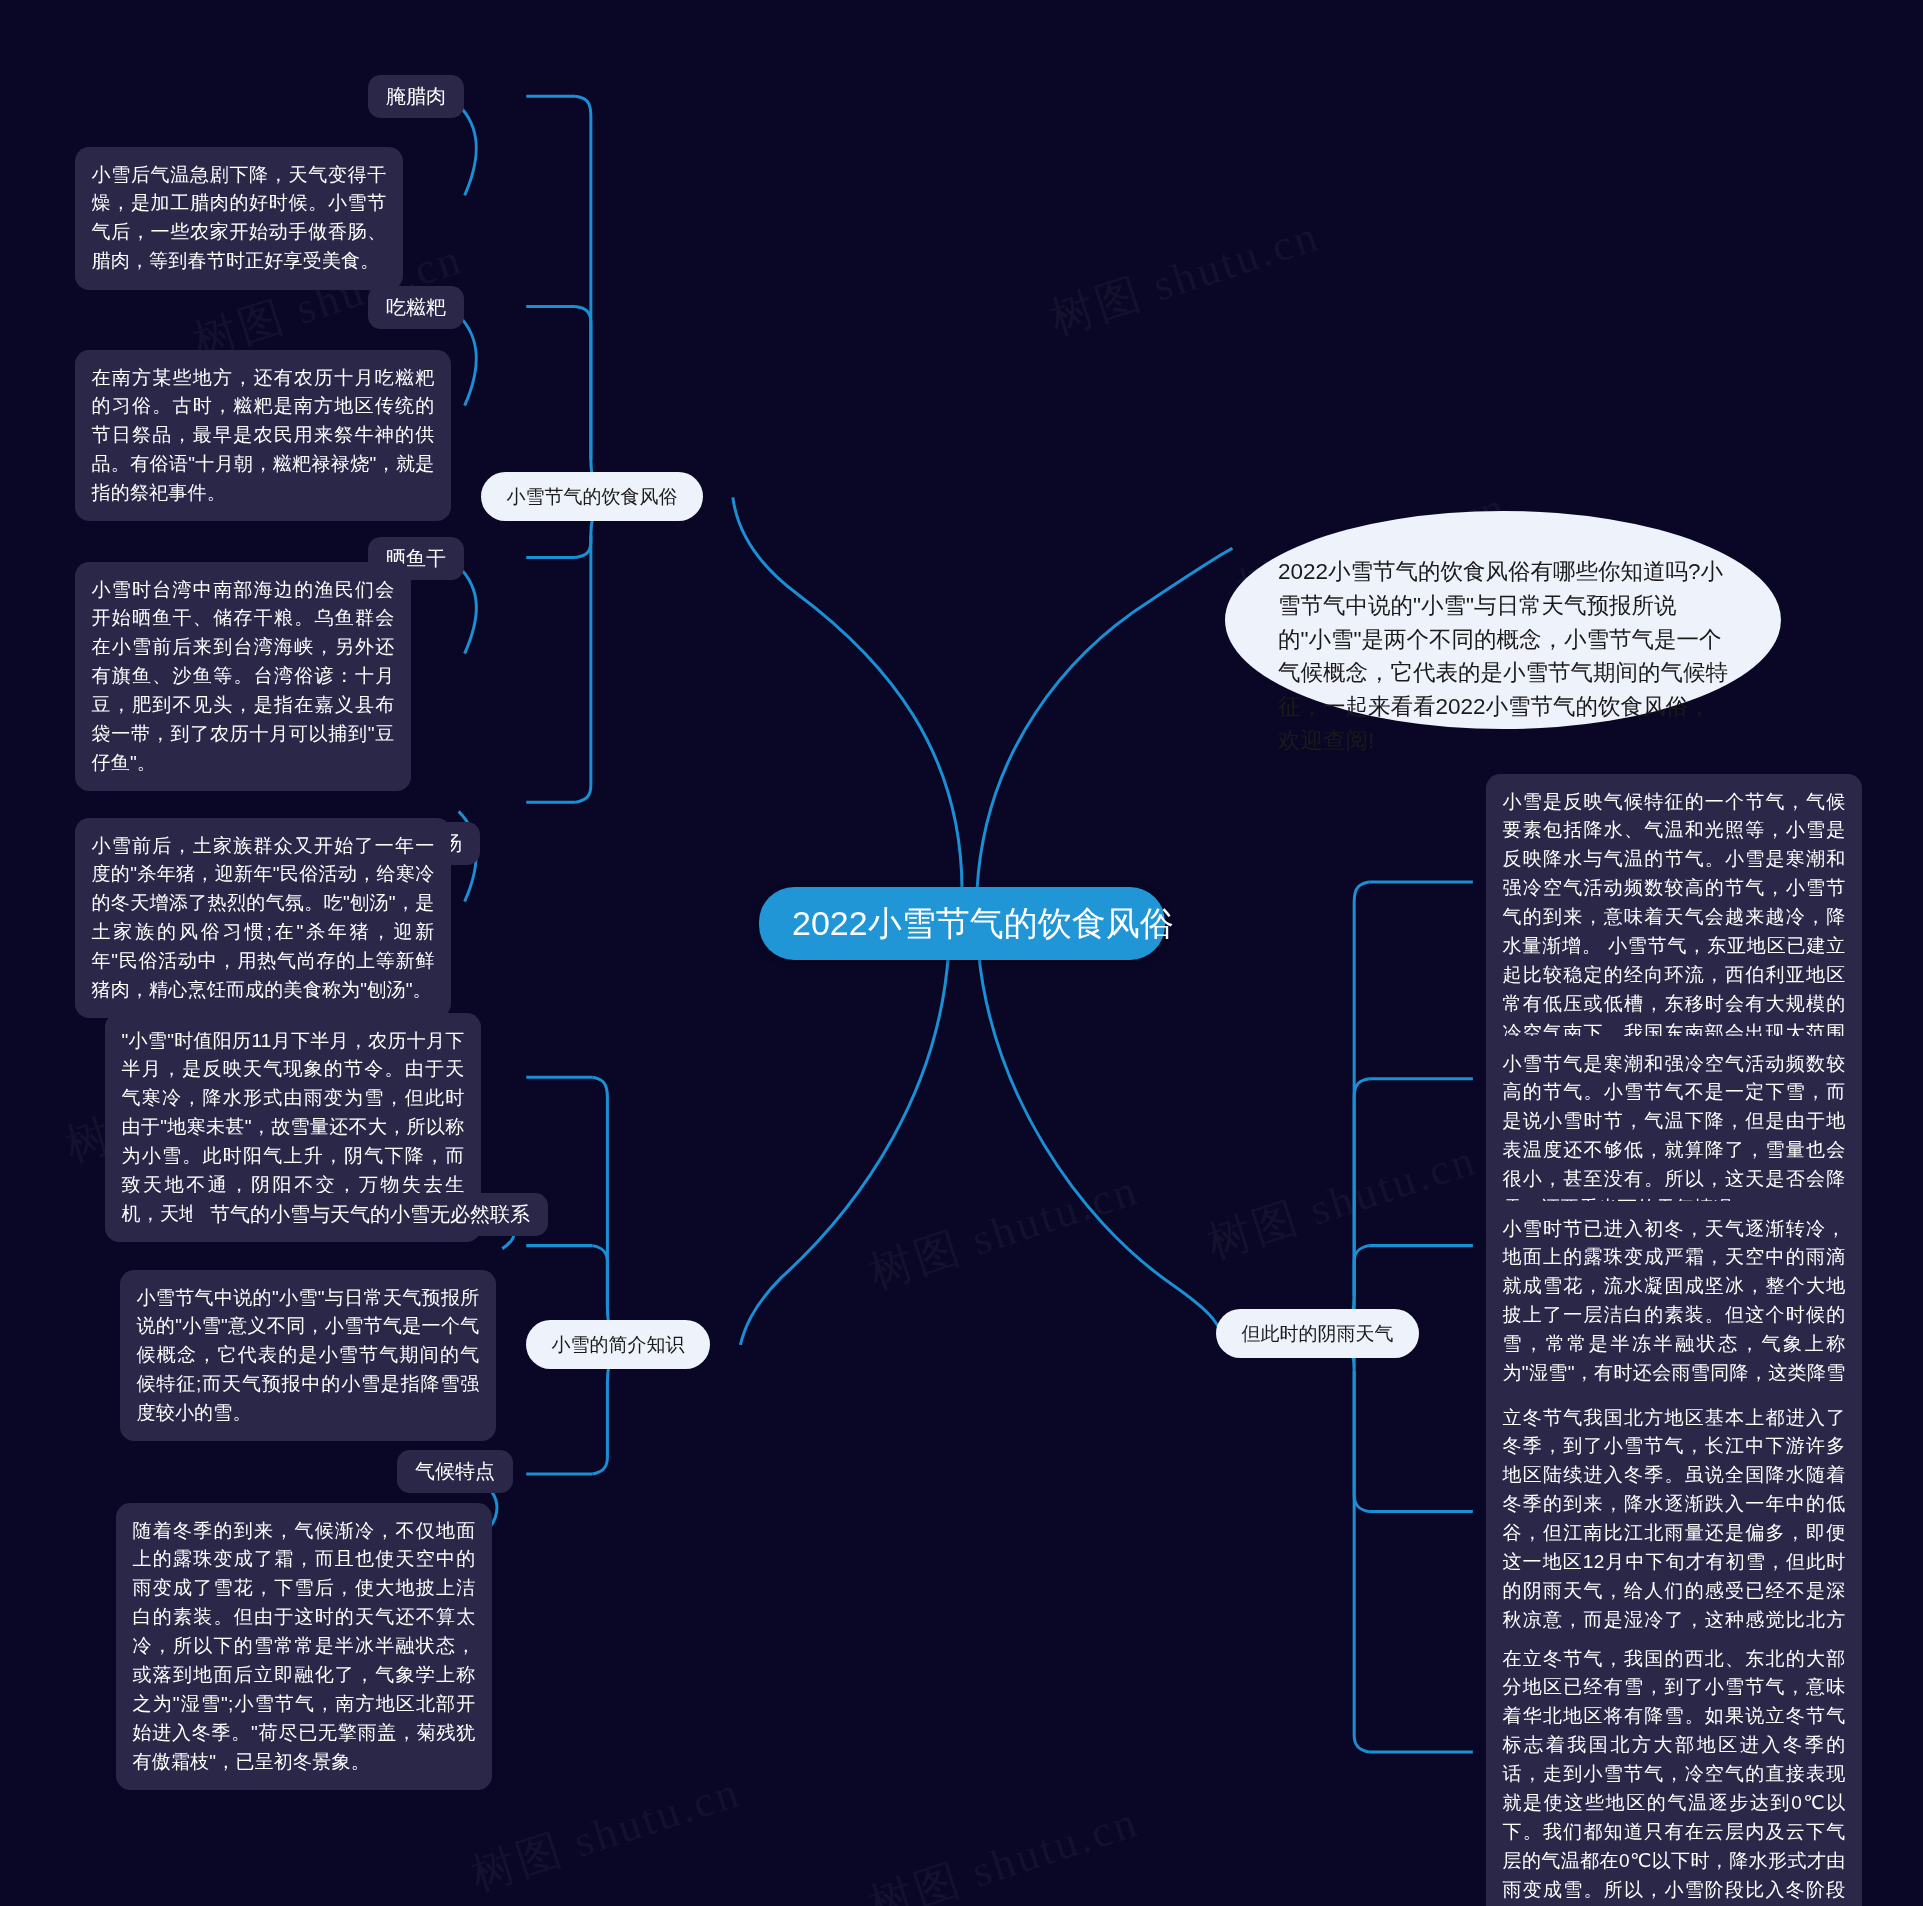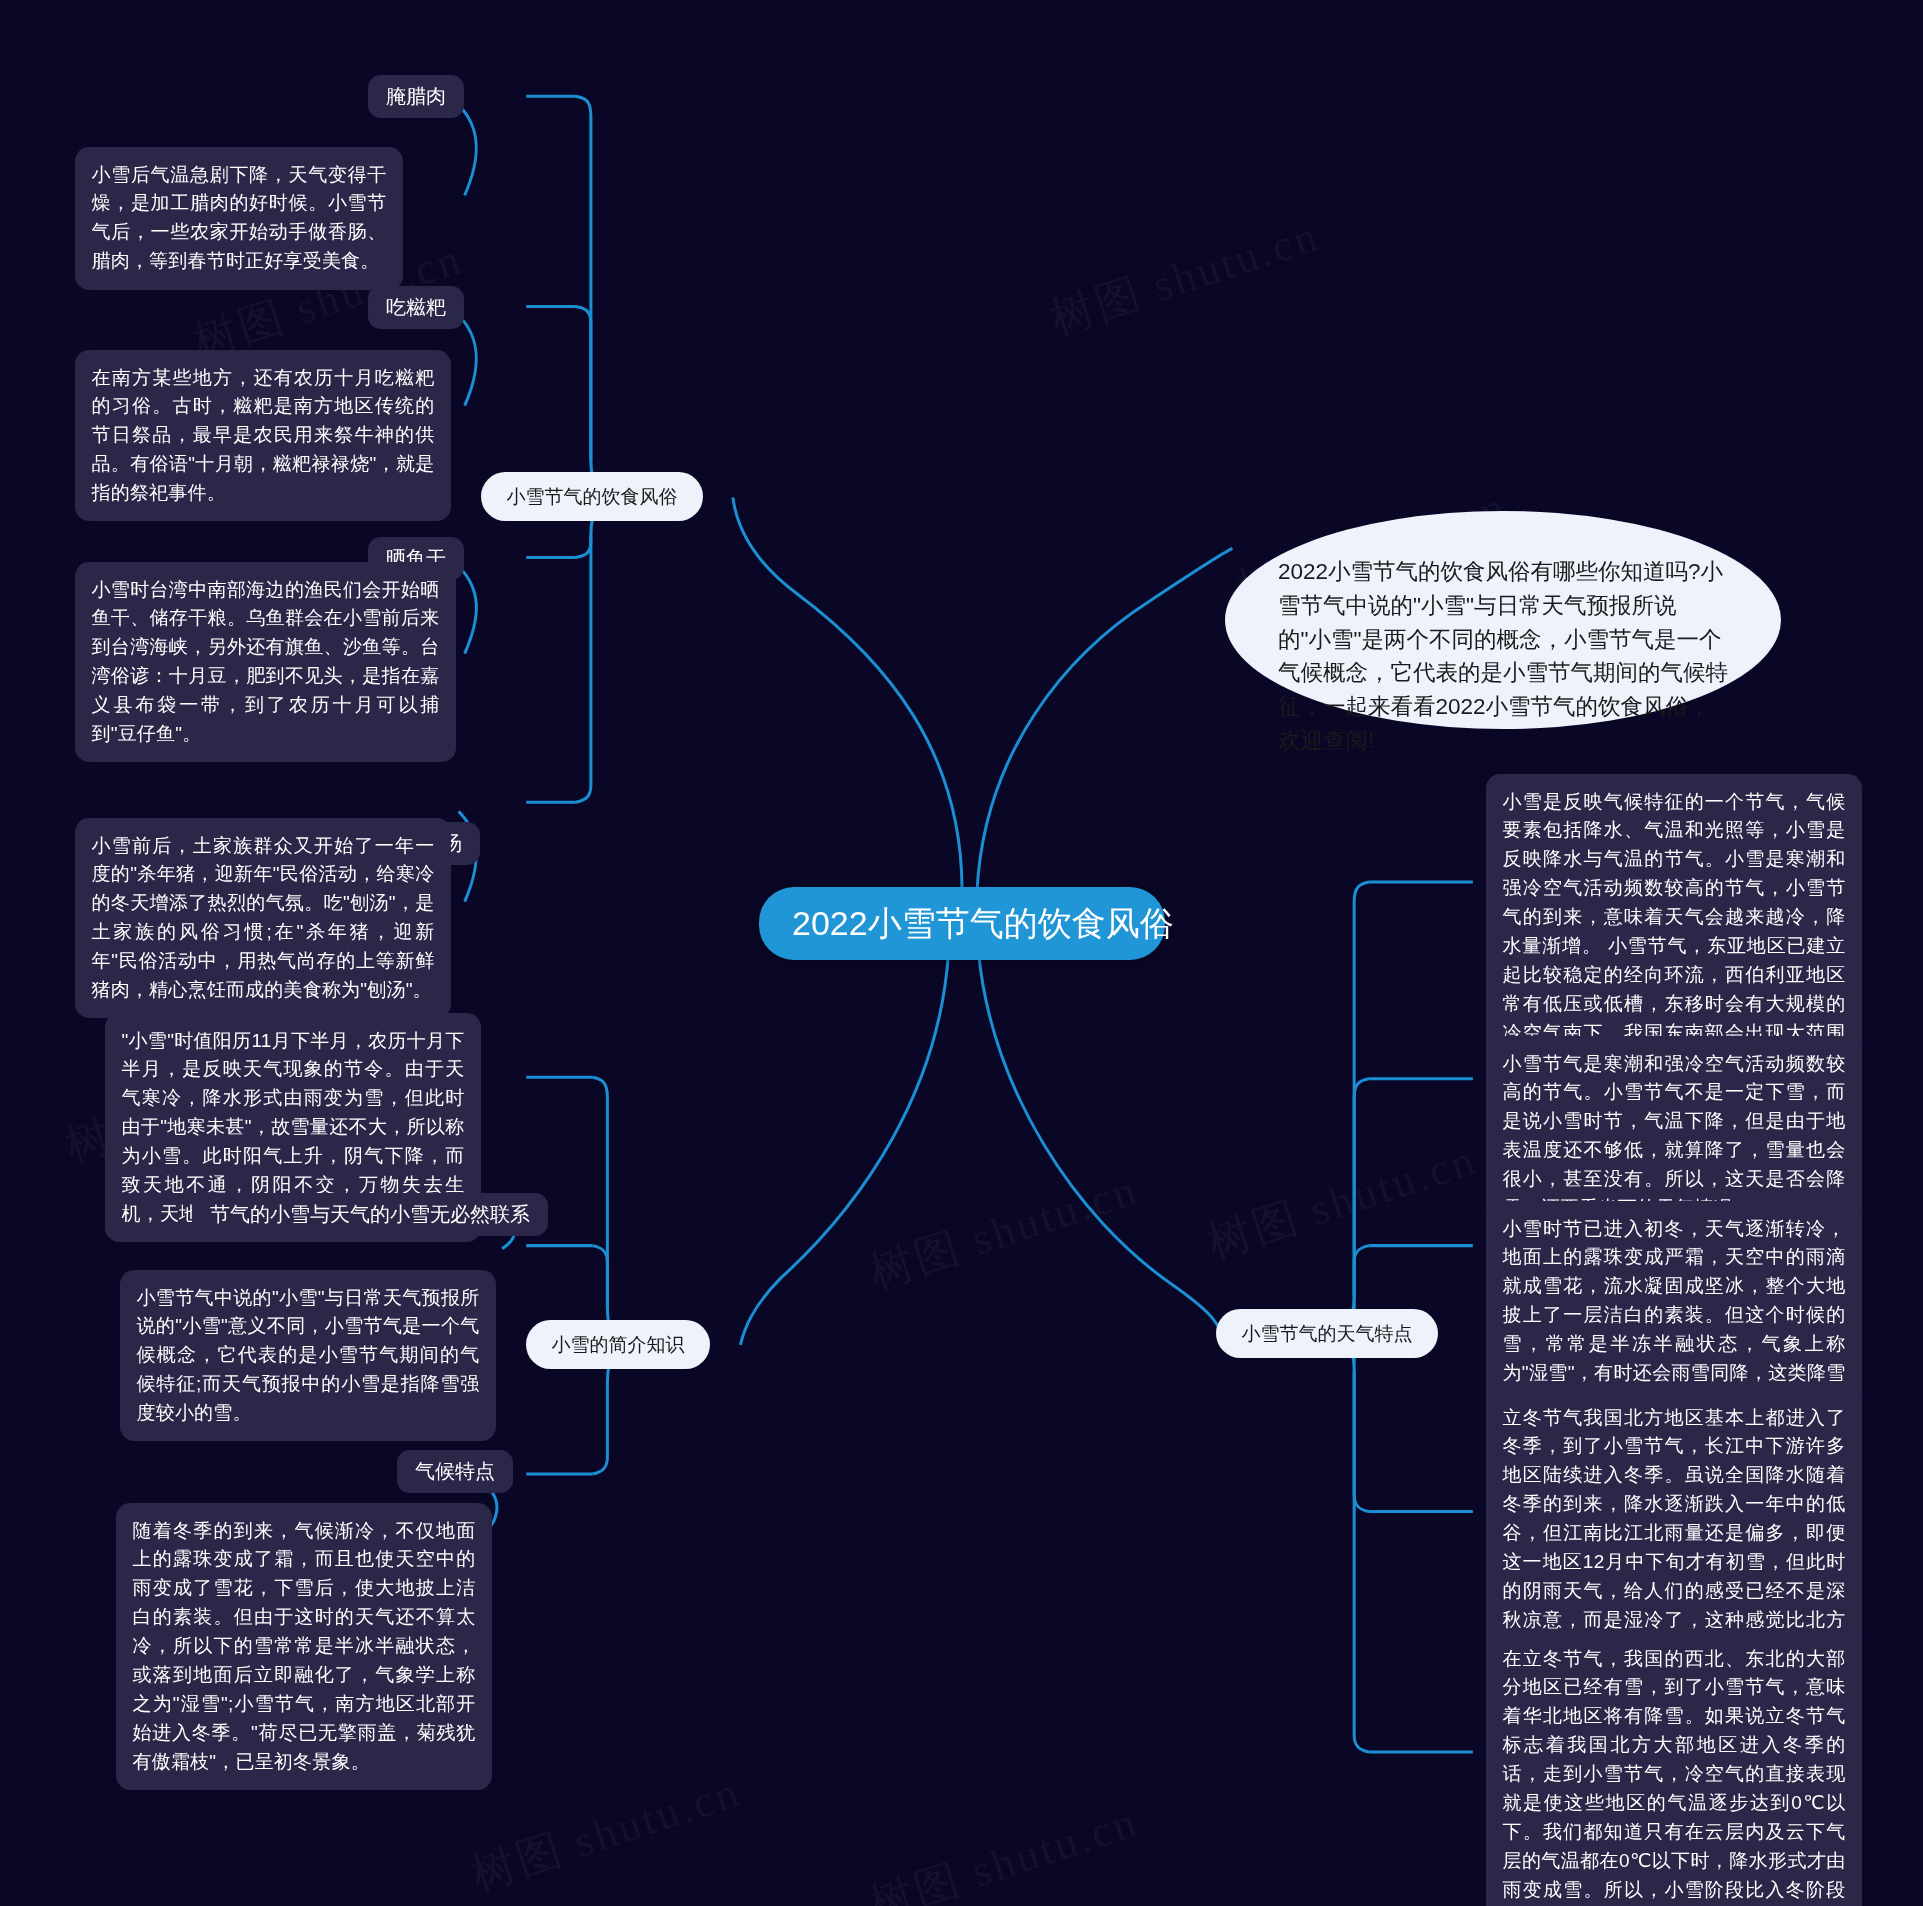--- a/index.html
+++ b/index.html
@@ -161,36 +161,36 @@
 
   <div class="node branch" style="left:481px;top:472px;">小雪节气的饮食风俗</div>
 
   <div class="node chip" style="left:368px;top:75px;">腌腊肉</div>
   <div class="node para" style="left:75px;top:147px;width:328px;">小雪后气温急剧下降，天气变得干燥，是加工腊肉的好时候。小雪节气后，一些农家开始动手做香肠、腊肉，等到春节时正好享受美食。</div>
 
   <div class="node chip" style="left:368px;top:286px;">吃糍粑</div>
   <div class="node para" style="left:75px;top:350px;width:376px;">在南方某些地方，还有农历十月吃糍粑的习俗。古时，糍粑是南方地区传统的节日祭品，最早是农民用来祭牛神的供品。有俗语"十月朝，糍粑禄禄烧"，就是指的祭祀事件。</div>
 
   <div class="node chip" style="left:368px;top:537px;">晒鱼干</div>
-  <div class="node para" style="left:75px;top:562px;width:381px;">小雪时台湾中南部海边的渔民们会开始晒鱼干、储存干粮。乌鱼群会在小雪前后来到台湾海峡，另外还有旗鱼、沙鱼等。台湾俗谚：十月豆，肥到不见头，是指在嘉义县布袋一带，到了农历十月可以捕到"豆仔鱼"。</div>
+  <div class="node para" style="left:75px;top:562px;width:336px;">小雪时台湾中南部海边的渔民们会开始晒鱼干、储存干粮。乌鱼群会在小雪前后来到台湾海峡，另外还有旗鱼、沙鱼等。台湾俗谚：十月豆，肥到不见头，是指在嘉义县布袋一带，到了农历十月可以捕到"豆仔鱼"。</div>
 
   <div class="node chip" style="left:368px;top:822px;margin-left:16px;">吃刨汤</div>
   <div class="node para" style="left:75px;top:818px;width:376px;">小雪前后，土家族群众又开始了一年一度的"杀年猪，迎新年"民俗活动，给寒冷的冬天增添了热烈的气氛。吃"刨汤"，是土家族的风俗习惯;在"杀年猪，迎新年"民俗活动中，用热气尚存的上等新鲜猪肉，精心烹饪而成的美食称为"刨汤"。</div>
 
   <div class="node branch" style="left:526px;top:1320px;">小雪的简介知识</div>
 
   <div class="node para" style="left:105px;top:1013px;width:376px;">"小雪"时值阳历11月下半月，农历十月下半月，是反映天气现象的节令。由于天气寒冷，降水形式由雨变为雪，但此时由于"地寒未甚"，故雪量还不大，所以称为小雪。此时阳气上升，阴气下降，而致天地不通，阴阳不交，万物失去生机，天地闭塞而转入严冬。</div>
 
   <div class="node chip" style="left:192px;top:1193px;">节气的小雪与天气的小雪无必然联系</div>
   <div class="node para" style="left:120px;top:1270px;width:376px;">小雪节气中说的"小雪"与日常天气预报所说的"小雪"意义不同，小雪节气是一个气候概念，它代表的是小雪节气期间的气候特征;而天气预报中的小雪是指降雪强度较小的雪。</div>
 
   <div class="node chip" style="left:397px;top:1450px;">气候特点</div>
   <div class="node para" style="left:116px;top:1503px;width:376px;">随着冬季的到来，气候渐冷，不仅地面上的露珠变成了霜，而且也使天空中的雨变成了雪花，下雪后，使大地披上洁白的素装。但由于这时的天气还不算太冷，所以下的雪常常是半冰半融状态，或落到地面后立即融化了，气象学上称之为"湿雪";小雪节气，南方地区北部开始进入冬季。"荷尽已无擎雨盖，菊残犹有傲霜枝"，已呈初冬景象。</div>
 
-  <div class="node branch" style="left:1216px;top:1309px;">小雪节气的天气特点</div>
+  <div class="node branch" style="left:1216px;top:1309px;">但此时的阴雨天气</div>
 
   <div class="node para" style="left:1486px;top:774px;width:376px;">小雪是反映气候特征的一个节气，气候要素包括降水、气温和光照等，小雪是反映降水与气温的节气。小雪是寒潮和强冷空气活动频数较高的节气，小雪节气的到来，意味着天气会越来越冷，降水量渐增。 小雪节气，东亚地区已建立起比较稳定的经向环流，西伯利亚地区常有低压或低槽，东移时会有大规模的冷空气南下，我国东南部会出现大范围大风降温天气。</div>
 
   <div class="node para" style="left:1486px;top:1036px;width:376px;">小雪节气是寒潮和强冷空气活动频数较高的节气。小雪节气不是一定下雪，而是说小雪时节，气温下降，但是由于地表温度还不够低，就算降了，雪量也会很小，甚至没有。所以，这天是否会降雪，还要看当下的天气情况。</div>
 
   <div class="node para" style="left:1486px;top:1201px;width:376px;">小雪时节已进入初冬，天气逐渐转冷，地面上的露珠变成严霜，天空中的雨滴就成雪花，流水凝固成坚冰，整个大地披上了一层洁白的素装。但这个时候的雪，常常是半冻半融状态，气象上称为"湿雪"，有时还会雨雪同降，这类降雪称为"雨夹雪"。</div>
 
   <div class="node para" style="left:1486px;top:1390px;width:376px;">立冬节气我国北方地区基本上都进入了冬季，到了小雪节气，长江中下游许多地区陆续进入冬季。虽说全国降水随着冬季的到来，降水逐渐跌入一年中的低谷，但江南比江北雨量还是偏多，即便这一地区12月中下旬才有初雪，但此时的阴雨天气，给人们的感受已经不是深秋凉意，而是湿冷了，这种感觉比北方干冷地区有供暖条件的人们要难受得多。</div>
 
   <div class="node para" style="left:1486px;top:1631px;width:376px;">在立冬节气，我国的西北、东北的大部分地区已经有雪，到了小雪节气，意味着华北地区将有降雪。如果说立冬节气标志着我国北方大部地区进入冬季的话，走到小雪节气，冷空气的直接表现就是使这些地区的气温逐步达到0℃以下。我们都知道只有在云层内及云下气层的气温都在0℃以下时，降水形式才由雨变成雪。所以，小雪阶段比入冬阶段气温低，是不争的事实。</div>

